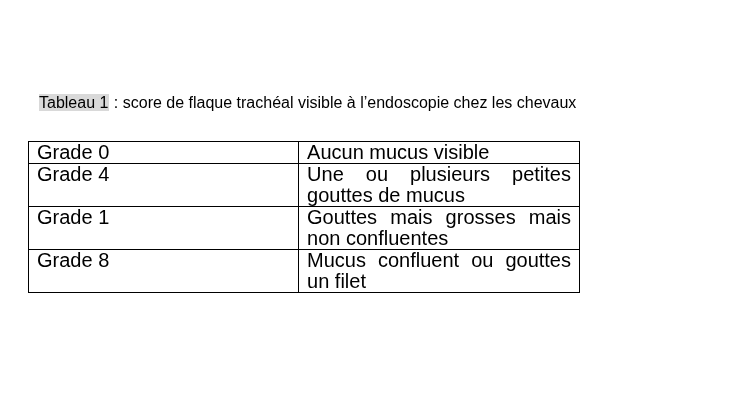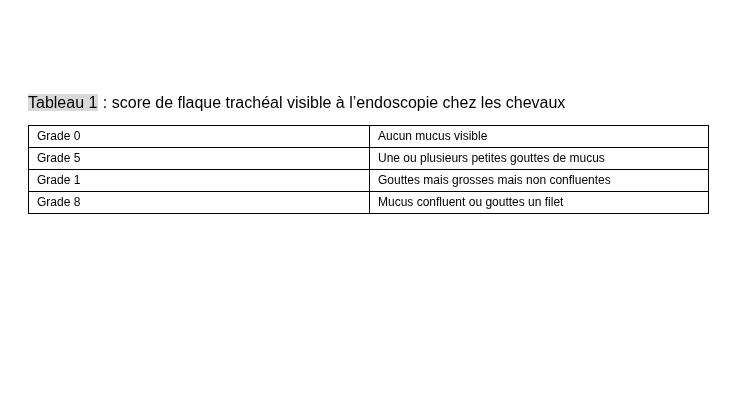--- a/index.html
+++ b/index.html
@@ -19,28 +19,29 @@
       position: absolute;
       left: 28px;
       top: 93px;
       font-size: 16px;
       line-height: 20px;
       white-space: nowrap;
     }
     .caption .label {
       background: #d9d9d9;
       padding: 0 1px 0 0;
+      margin-left: 11px;
     }
     table.grades {
       position: absolute;
       left: 28px;
-      top: 125px;
-      width: 681px;
+      top: 141px;
+      width: 552px;
       border-collapse: collapse;
-      font-size: 12px;
+      font-size: 20px;
       line-height: 21px;
     }
     table.grades td {
       border: 1px solid #000000;
       padding: 0 8px 0 8px;
       vertical-align: top;
     }
     table.grades td.grade {
       width: 324px;
     }
@@ -57,21 +58,21 @@
   <span class="label">Tableau 1</span><span> : score de flaque trachéal visible à l’endoscopie chez les chevaux</span>
 </div>
 
 <table class="grades">
   <tbody>
     <tr>
       <td class="grade">Grade 0</td>
       <td class="desc">Aucun mucus visible</td>
     </tr>
     <tr>
-      <td class="grade">Grade 5</td>
+      <td class="grade">Grade 4</td>
       <td class="desc">Une ou plusieurs petites gouttes de mucus</td>
     </tr>
     <tr>
       <td class="grade">Grade 1</td>
       <td class="desc">Gouttes mais grosses mais non confluentes</td>
     </tr>
     <tr>
       <td class="grade">Grade 8</td>
       <td class="desc">Mucus confluent ou gouttes un filet</td>
     </tr>

